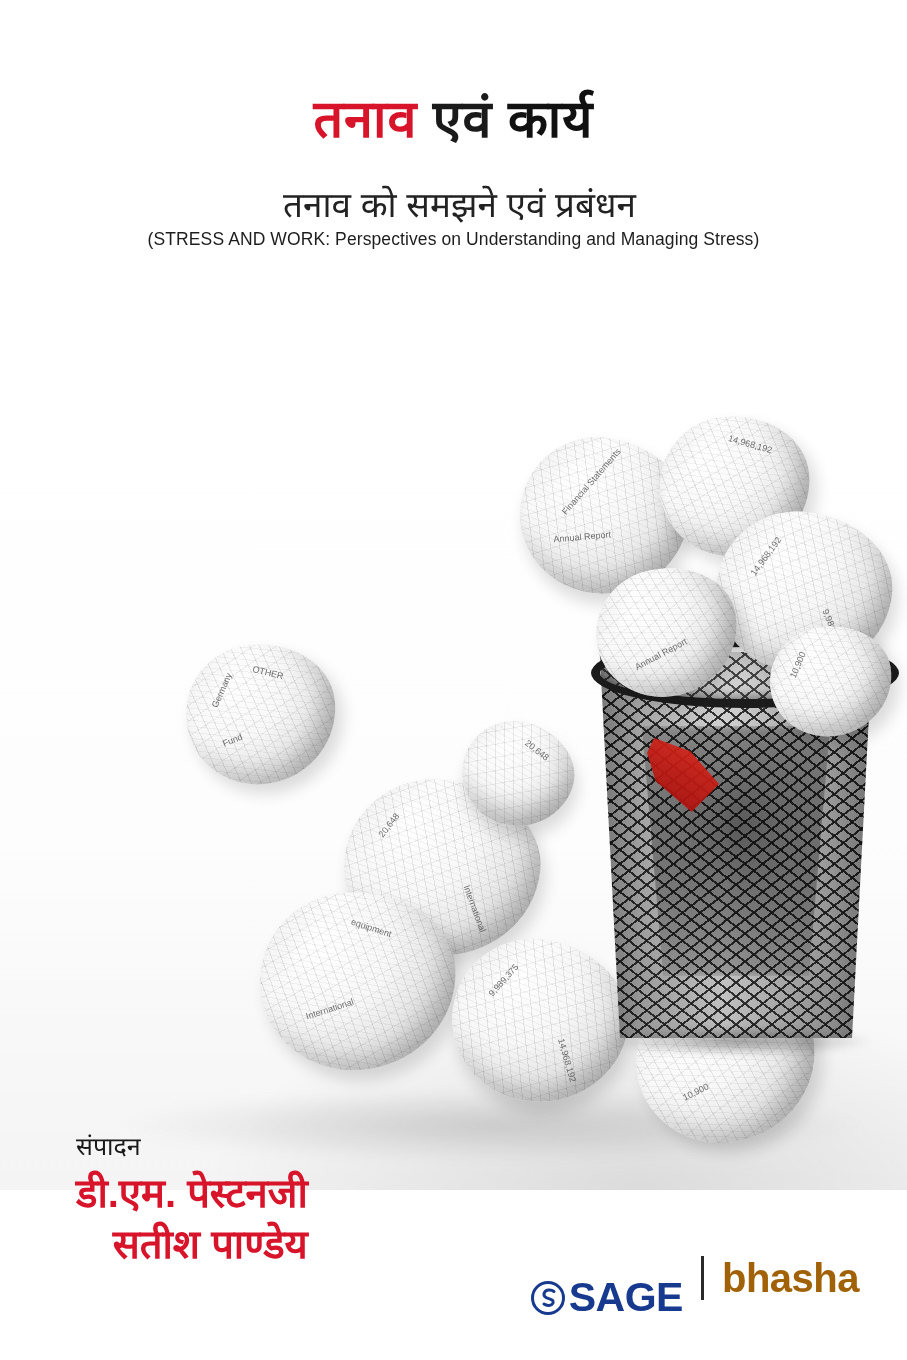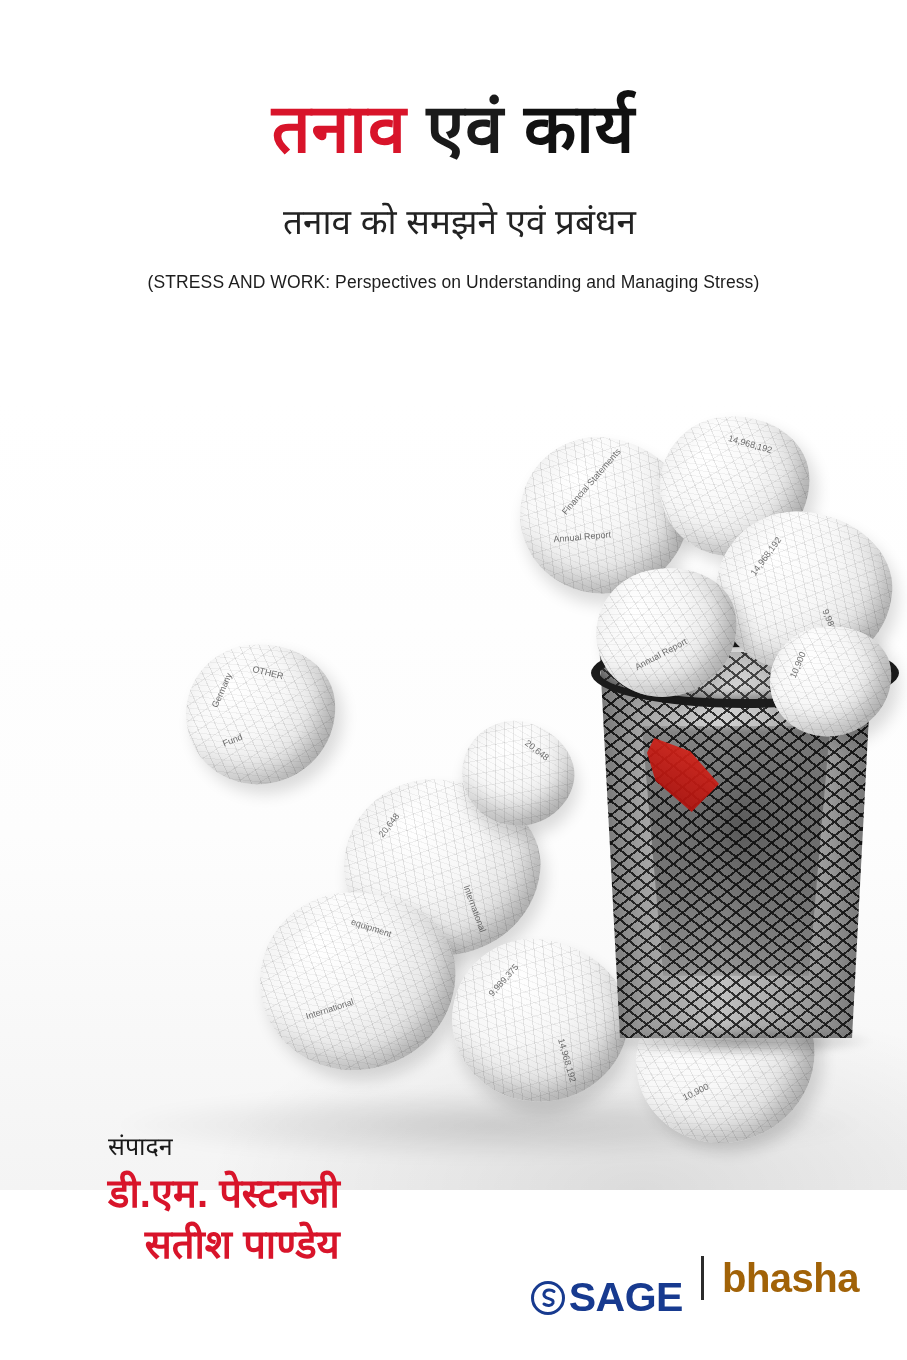--- a/index.html
+++ b/index.html
@@ -25,42 +25,41 @@
   .title-block {
     position: absolute;
     left: 0;
     top: 92px;
     width: 907px;
     text-align: center;
     z-index: 5;
   }
   .main-title {
     font-family: "Liberation Sans", sans-serif;
-    font-size: 68px;
+    font-size: 52px;
     font-weight: bold;
     line-height: 1.06;
     letter-spacing: 1px;
     white-space: nowrap;
   }
   .main-title .t1 { color: #d8142a; }
   .main-title .t2 { color: #1a1a1a; }
   .main-title .t3 { color: #111111; }
 
   .subtitle {
     margin-top: 34px;
     font-size: 35px;
     font-weight: normal;
     color: #222222;
     line-height: 1.38;
     padding-left: 12px;
   }
   .subtitle-line { display: block; }
 
   .eng-subtitle {
-    margin-top: 26px;
     font-size: 17.5px;
     color: #1d1d1d;
     letter-spacing: 0.1px;
   }
 
   
   .photo {
     position: absolute;
     left: 0;
     top: 400px;
@@ -202,21 +201,20 @@
     background: radial-gradient(ellipse at 50% 50%, rgba(0,0,0,0.13) 0%, rgba(0,0,0,0.0) 72%);
     filter: blur(6px);
   }
 
   
   .editors {
     position: absolute;
     left: 76px;
     top: 1128px;
     z-index: 6;
-    margin-left: 32px;
   }
   .editor-label {
     font-size: 25px;
     color: #1a1a1a;
     font-weight: normal;
     margin-bottom: 6px;
   }
   .editor-name {
     font-size: 40px;
     font-weight: bold;

